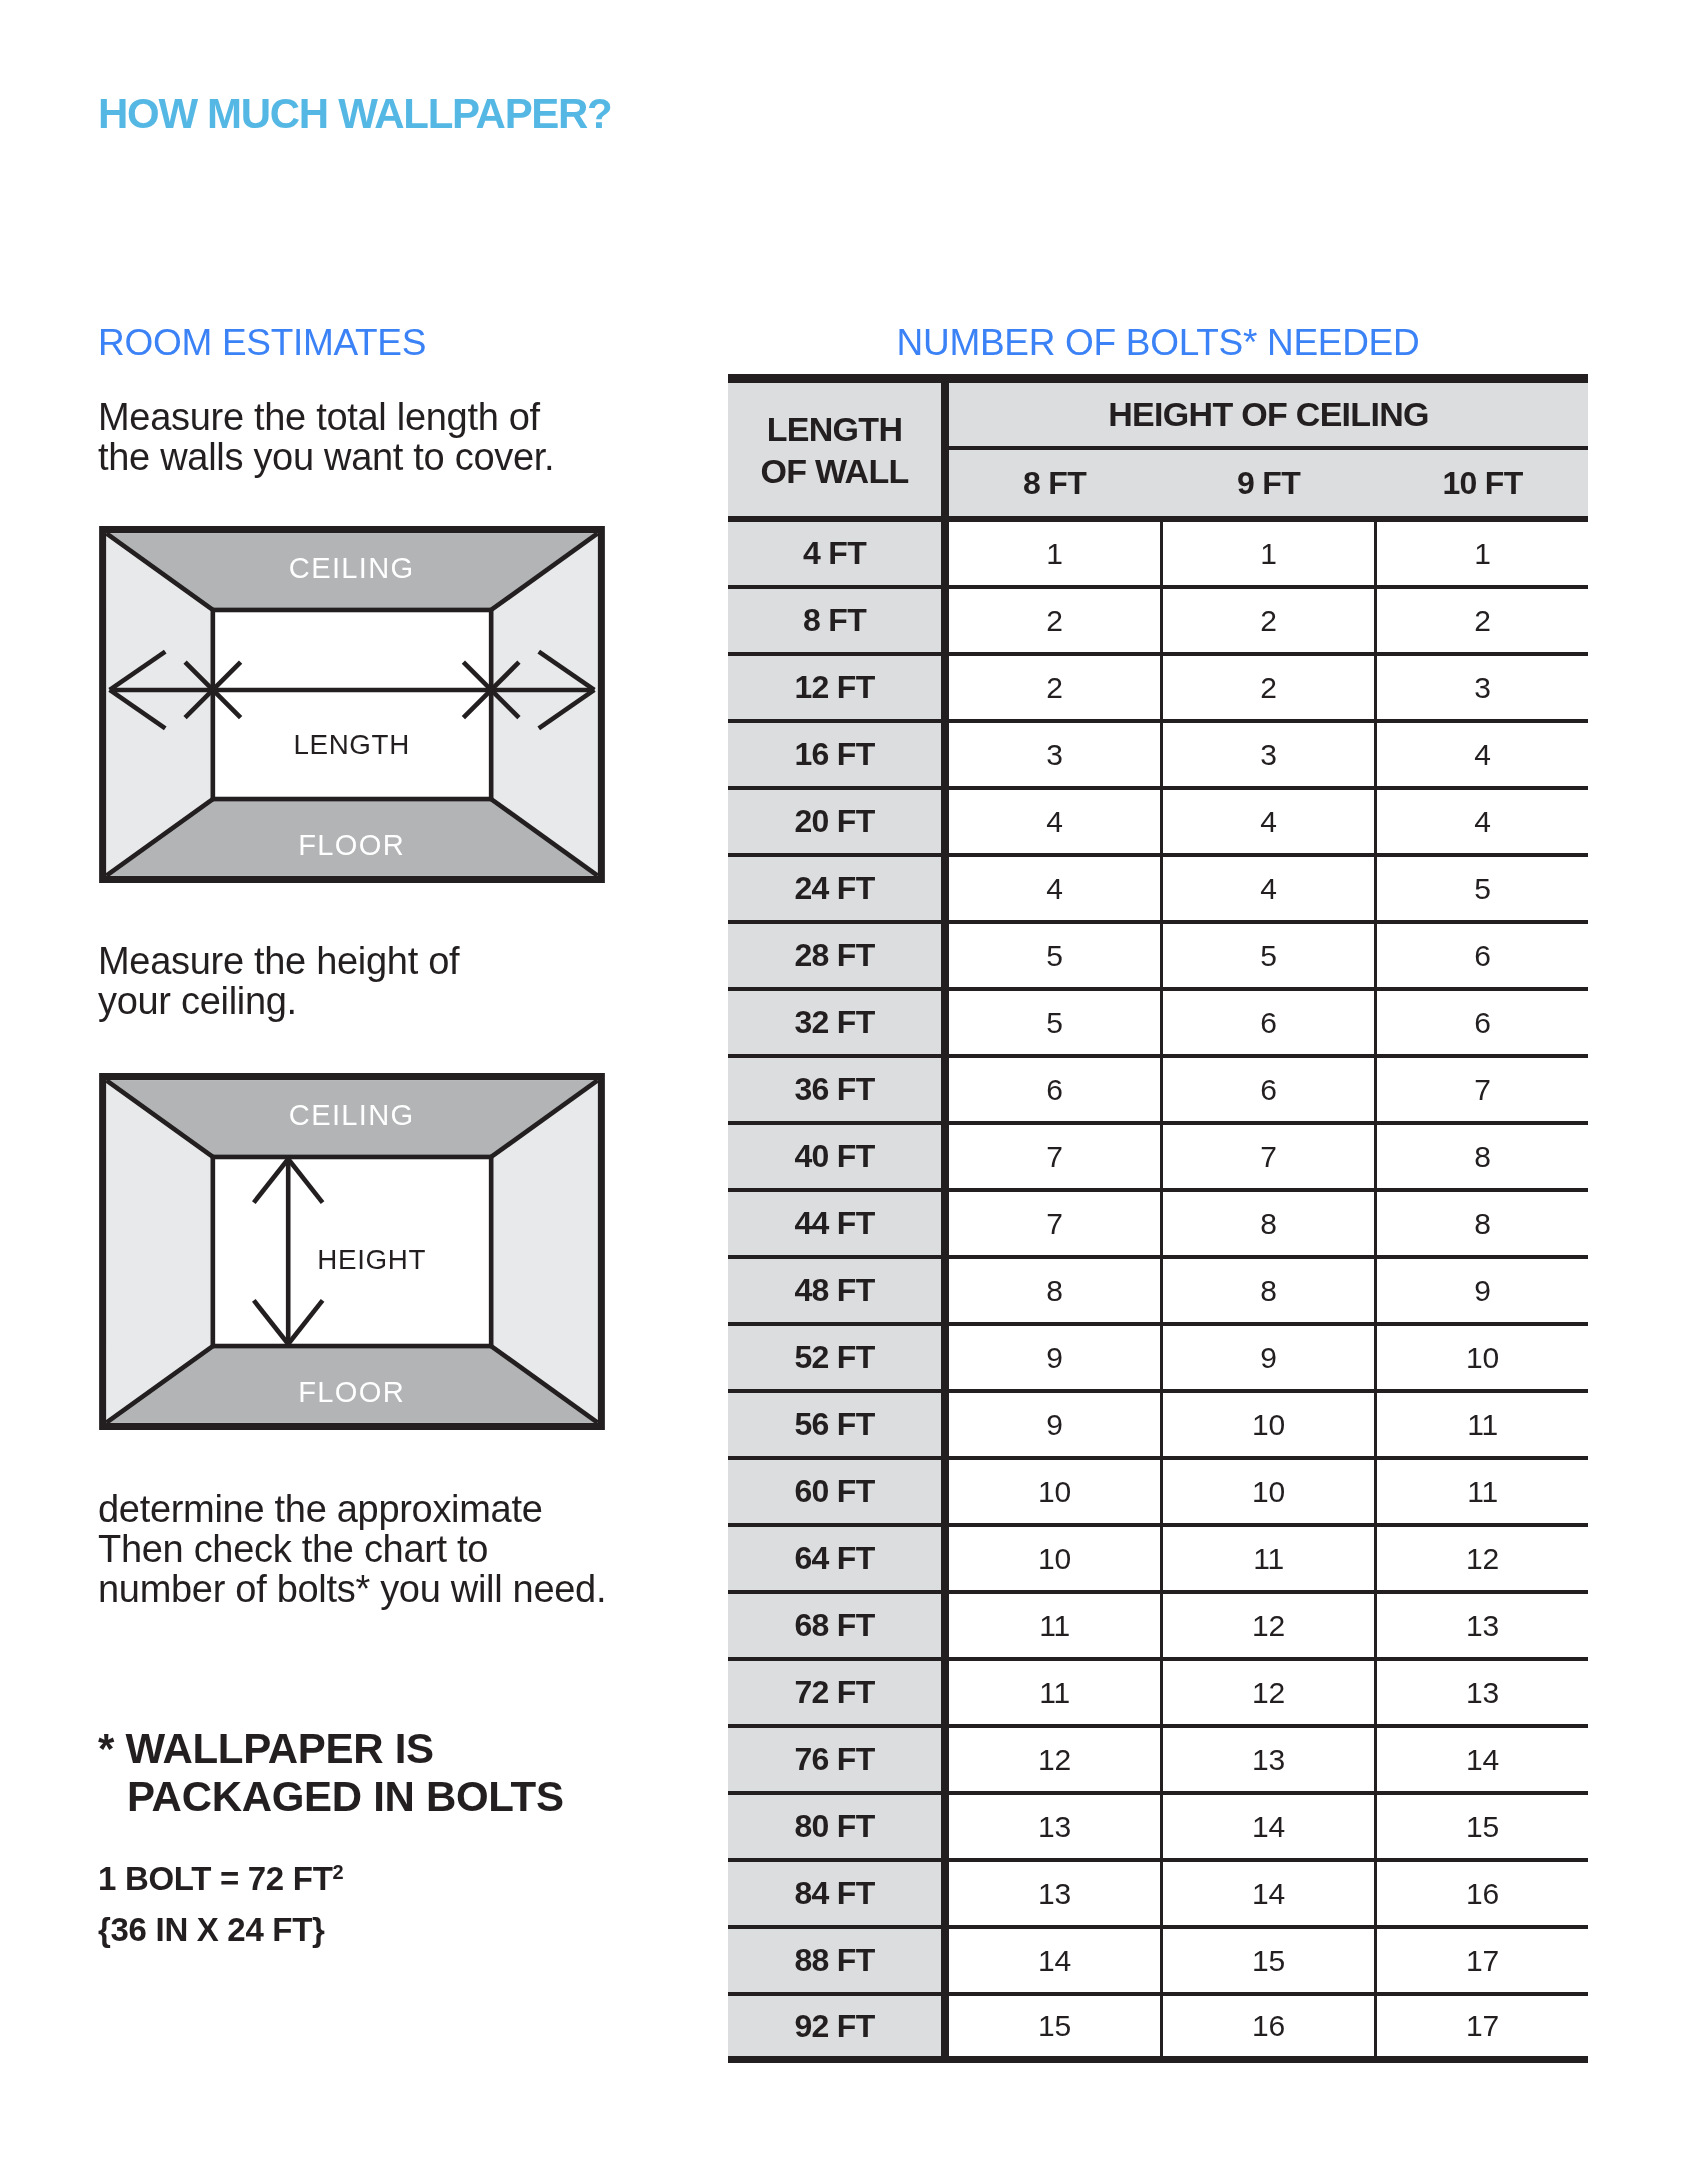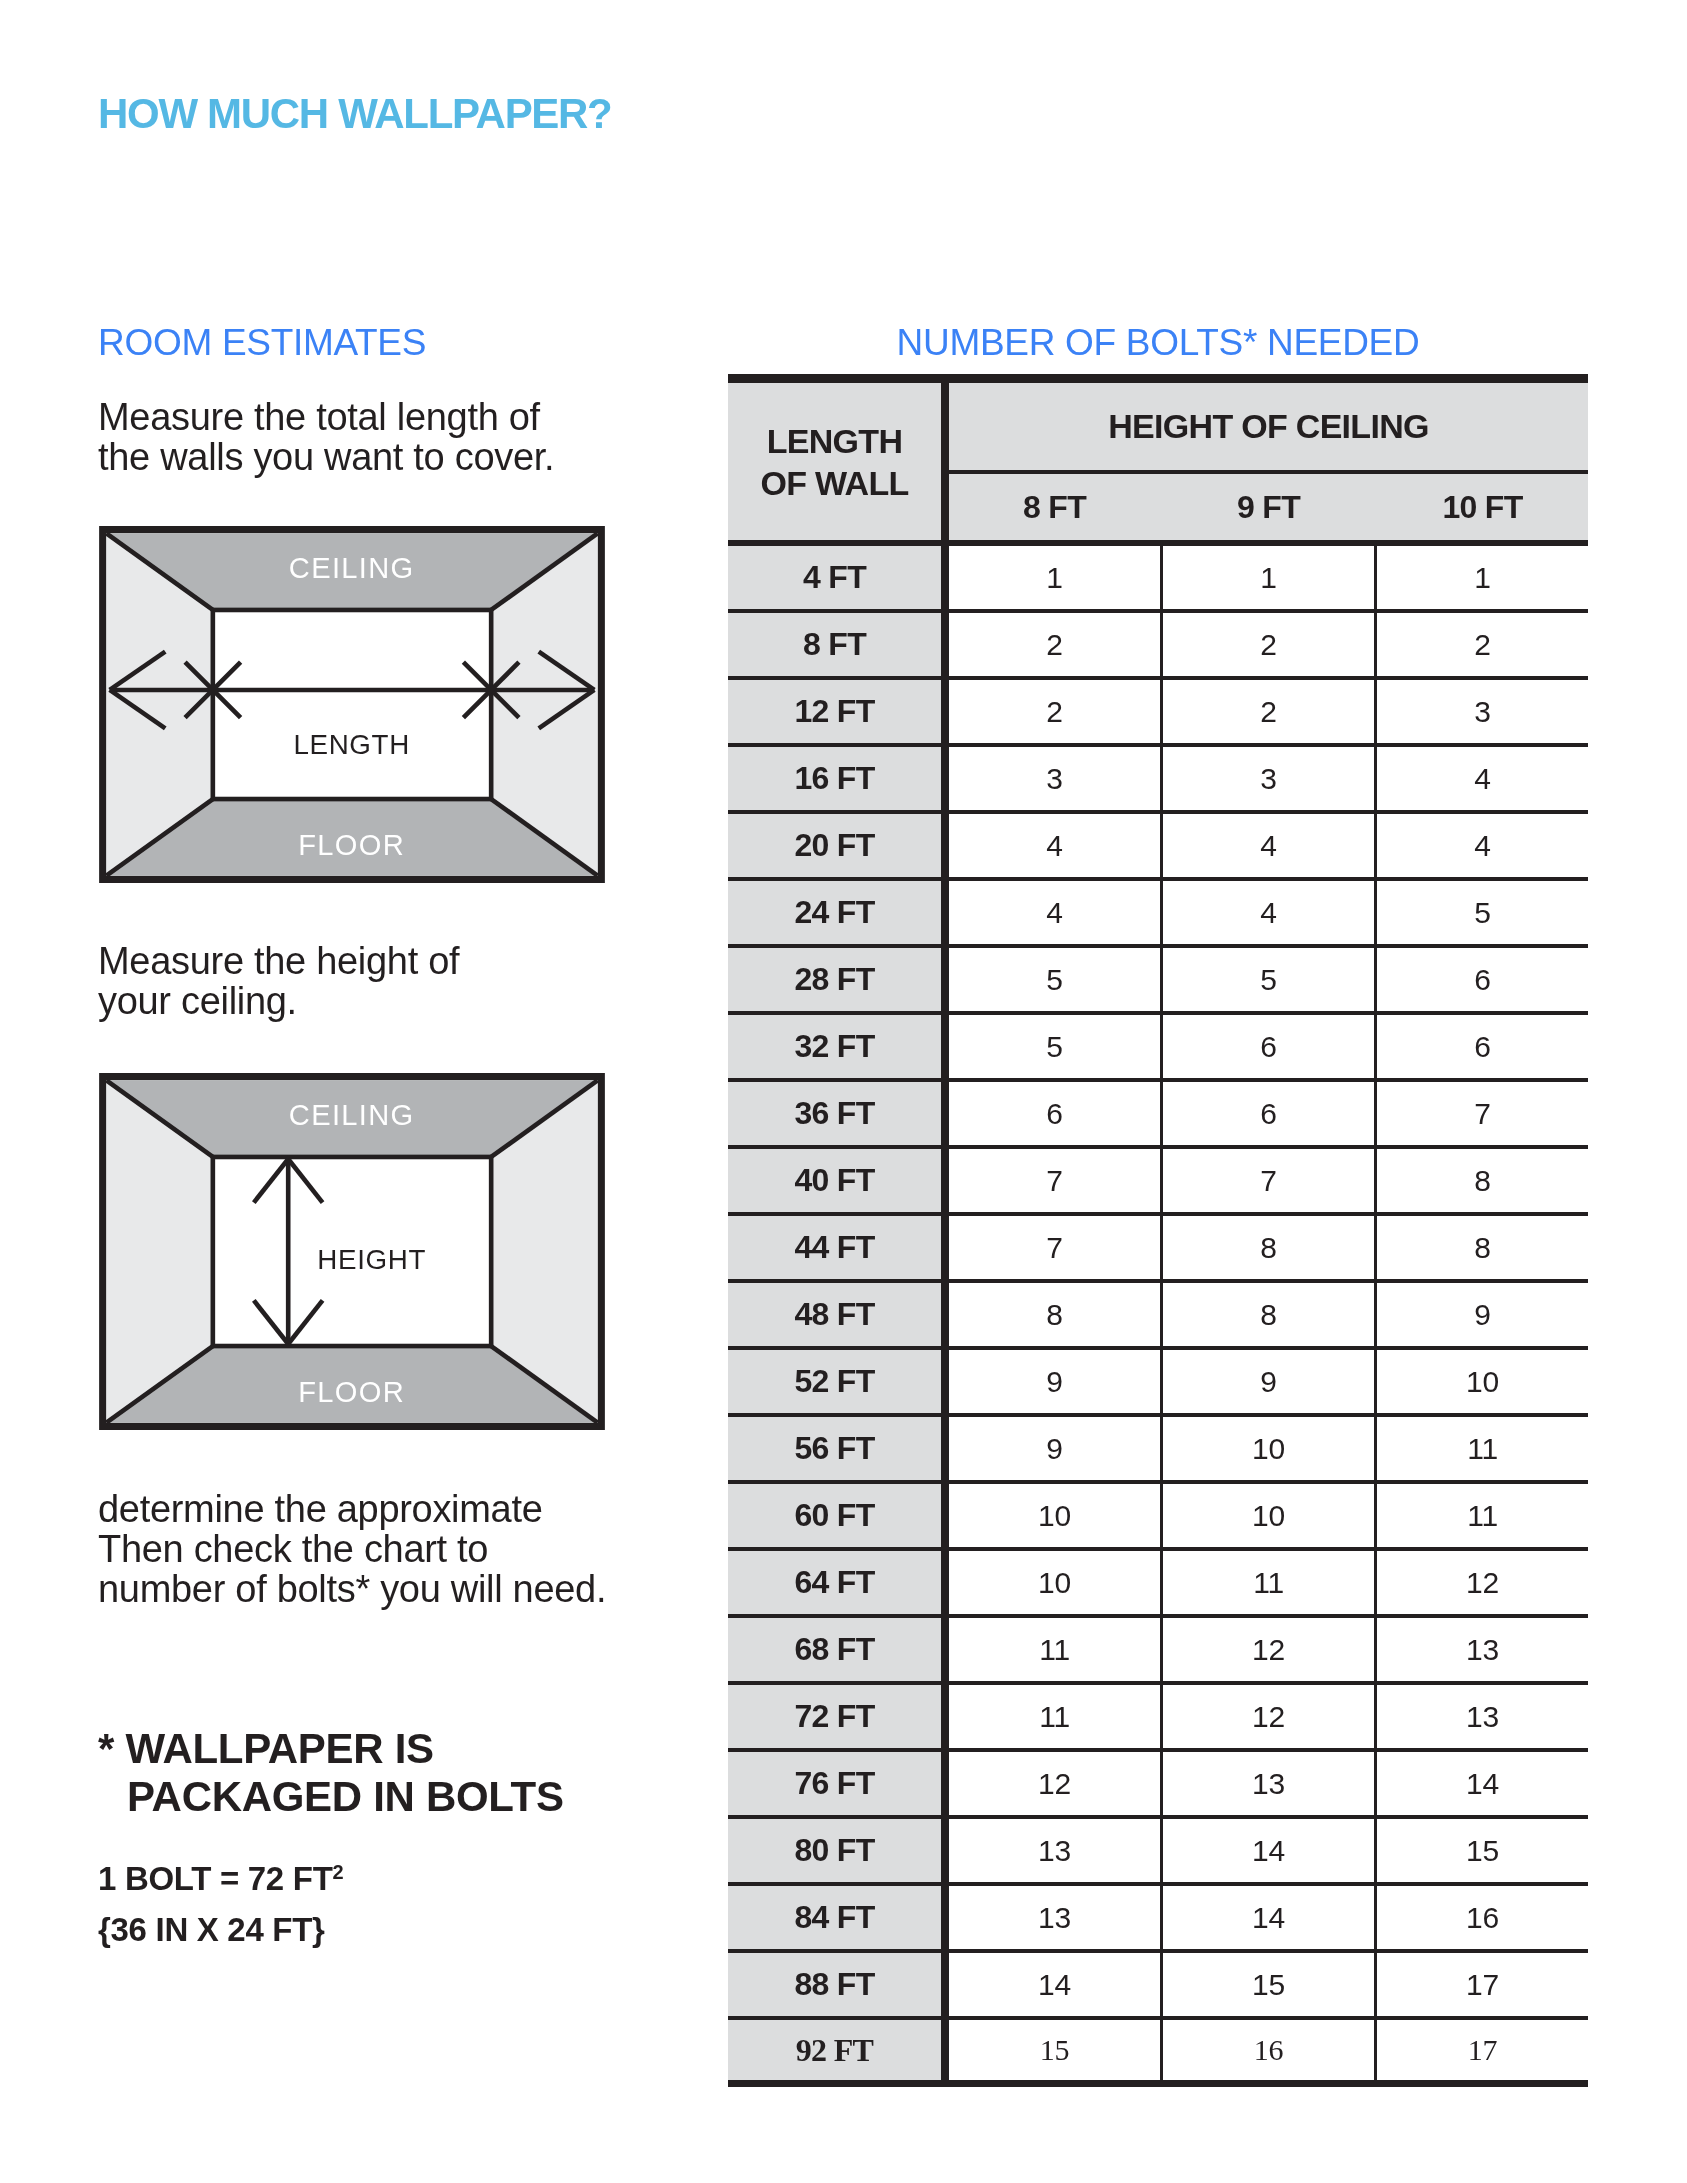--- a/index.html
+++ b/index.html
@@ -32,32 +32,32 @@
   #bolts-table{left:728px;top:374px;width:860px;}
   #bolts-table .topbar{height:9.3px;background:#231f20;}
   .thead{display:flex;border-bottom:6px solid #231f20;}
   .col1h{
     width:213px;background:#dcddde;border-right:8.6px solid #231f20;
     display:flex;flex-direction:column;justify-content:center;align-items:center;
     font-size:34px;font-weight:bold;line-height:42px;letter-spacing:-0.7px;text-align:center;
   }
   .colsh{flex:1;display:flex;flex-direction:column;background:#dcddde;}
   .group-cell{
-    height:91px;border-bottom:4.6px solid #231f20;box-sizing:border-box;
+    height:67px;border-bottom:4.6px solid #231f20;box-sizing:border-box;
     display:flex;align-items:center;justify-content:center;
     font-size:34px;font-weight:bold;letter-spacing:-0.7px;
   }
   .subrow{height:66px;display:flex;}
   .subcell{
     flex:1;display:flex;align-items:center;justify-content:center;
     font-size:32px;font-weight:bold;letter-spacing:-0.7px;
   }
   .subcell + .subcell{border-left:3.3px solid transparent;}
   .trow{display:flex;height:67px;box-sizing:border-box;border-bottom:4px solid #231f20;justify-content:space-between;}
-  .trow:last-child{border-bottom:7.3px solid #231f20;font-family:Liberation Serif, serif;}
+  .trow:last-child{border-bottom:7.3px solid #231f20;}
   .tlabel{
     width:213px;background:#dcddde;border-right:8.6px solid #231f20;
     display:flex;align-items:center;justify-content:center;
     font-size:32px;font-weight:bold;letter-spacing:-0.7px;
   }
   .tcell{
     flex:1;background:#ffffff;display:flex;align-items:center;justify-content:center;
     font-size:30px;letter-spacing:-0.3px;
   }
   .tcell + .tcell{border-left:3.3px solid #231f20;}

